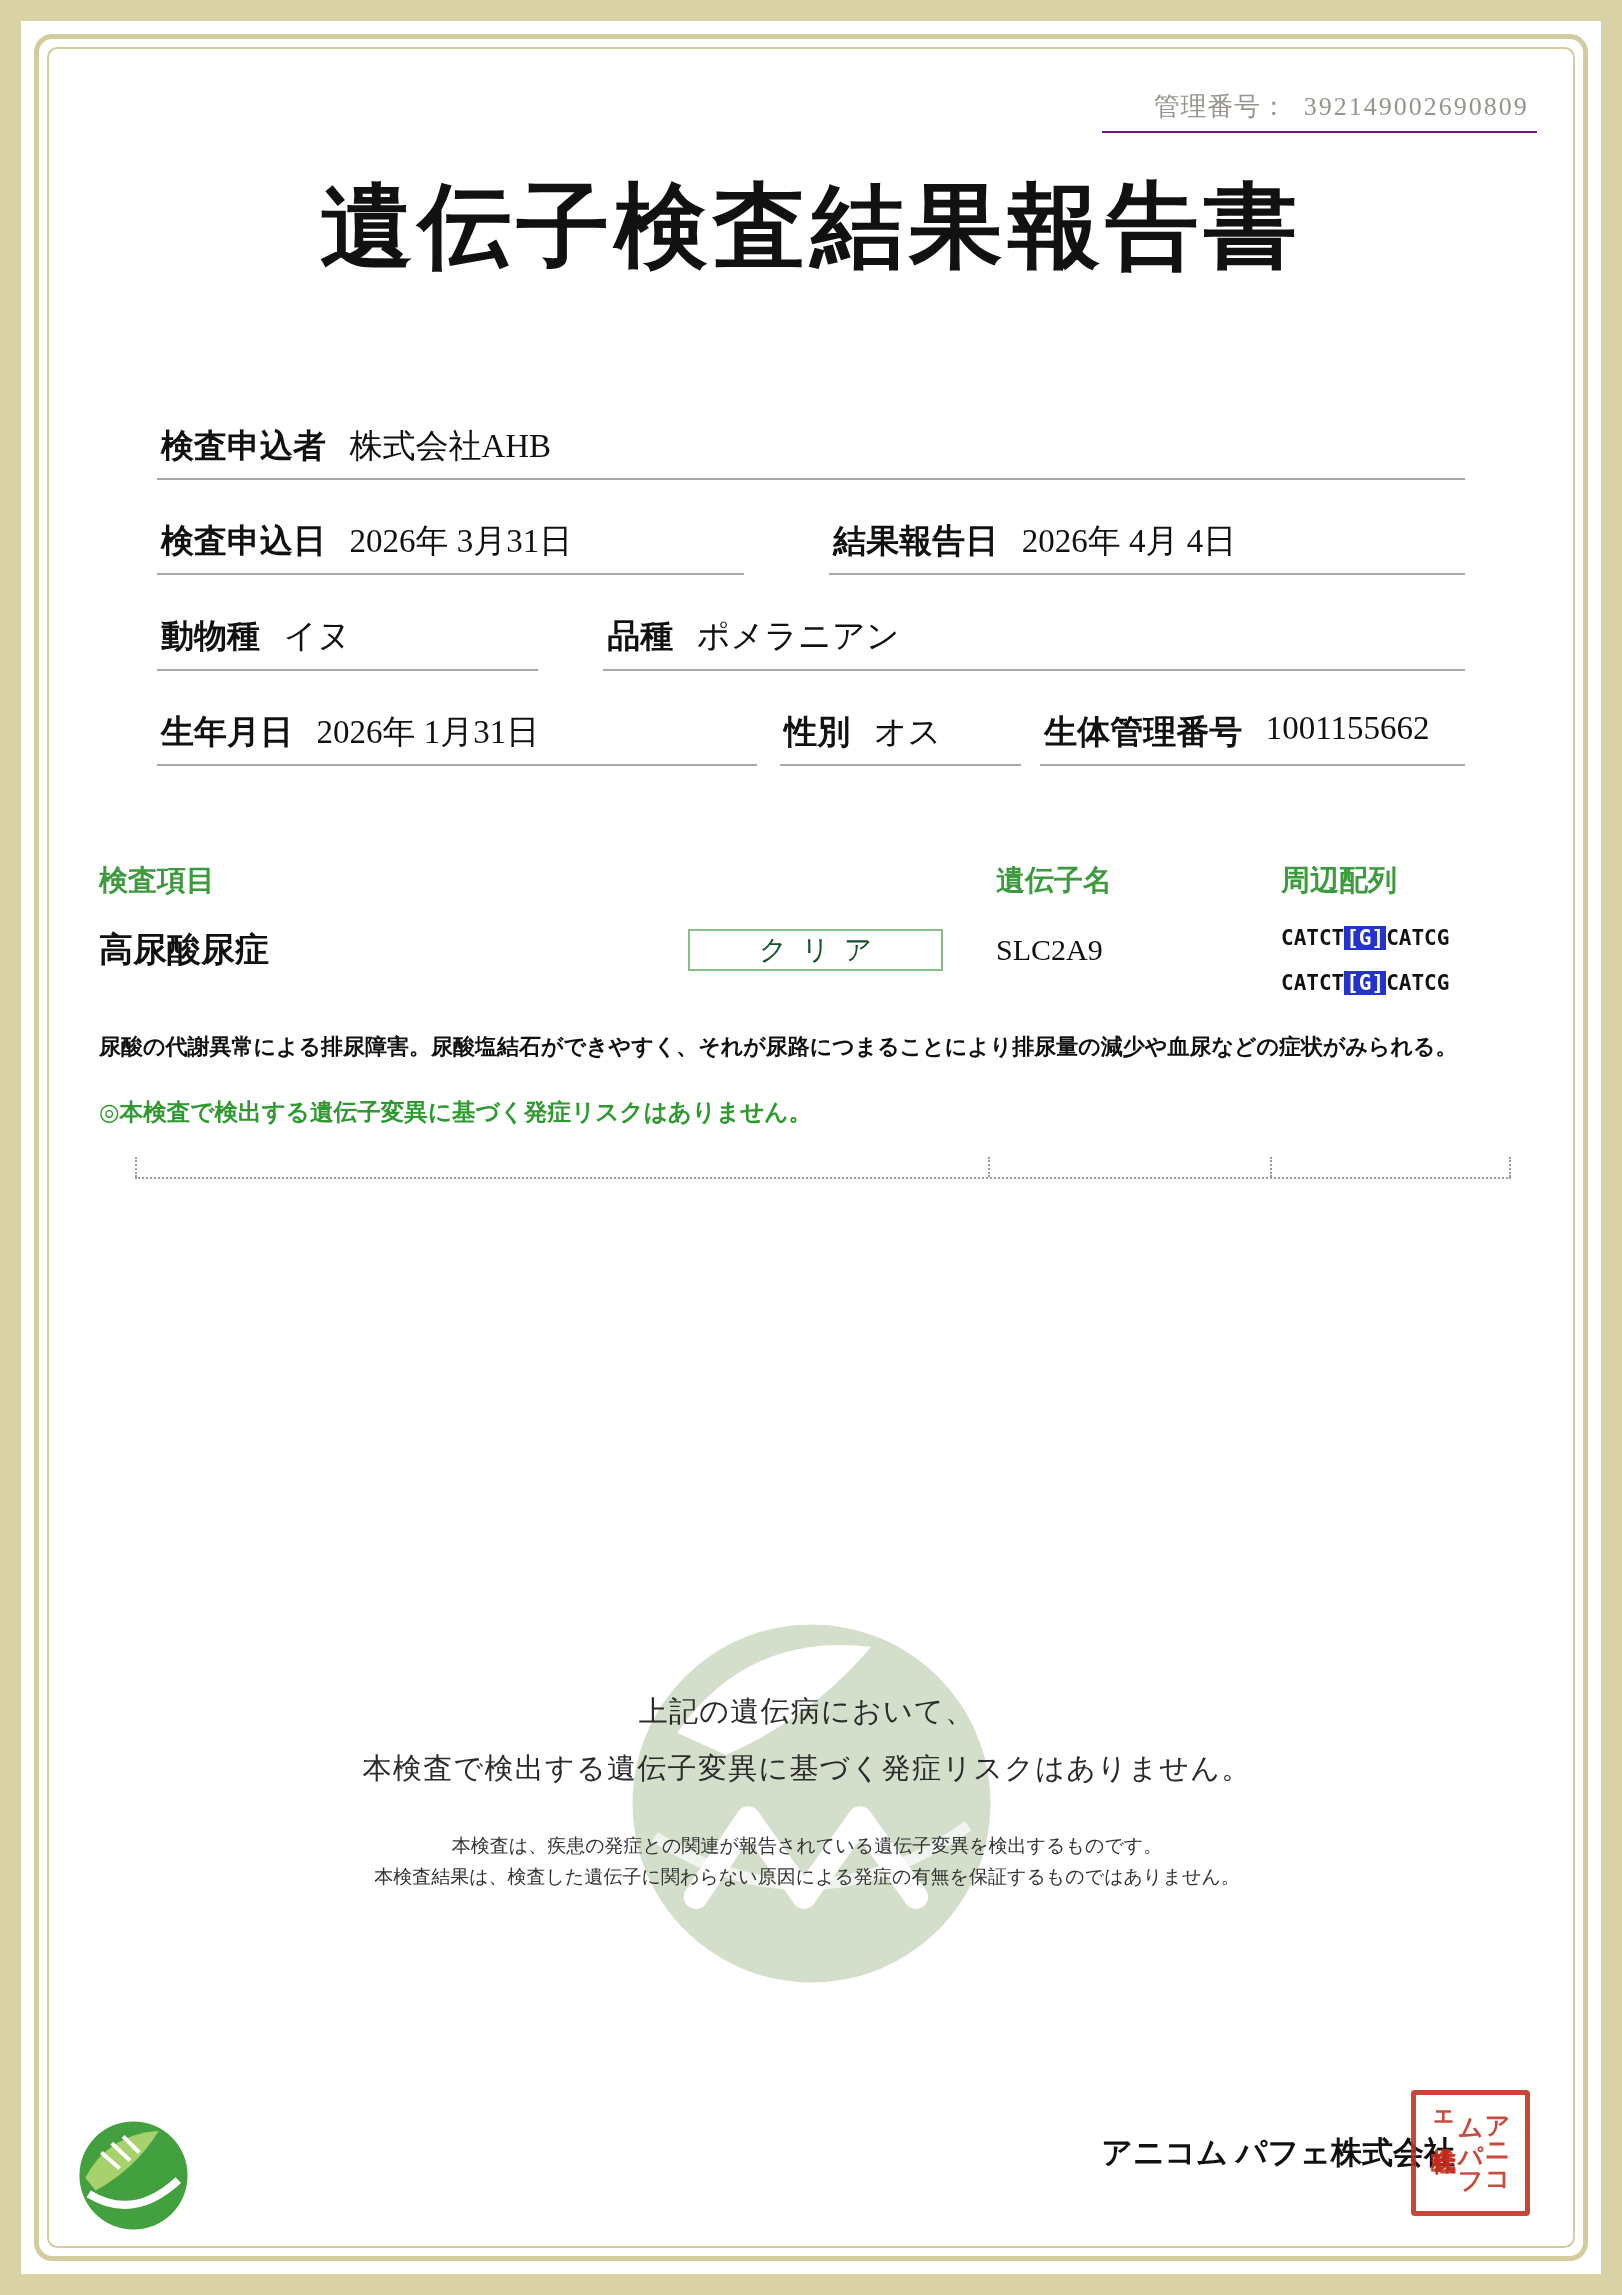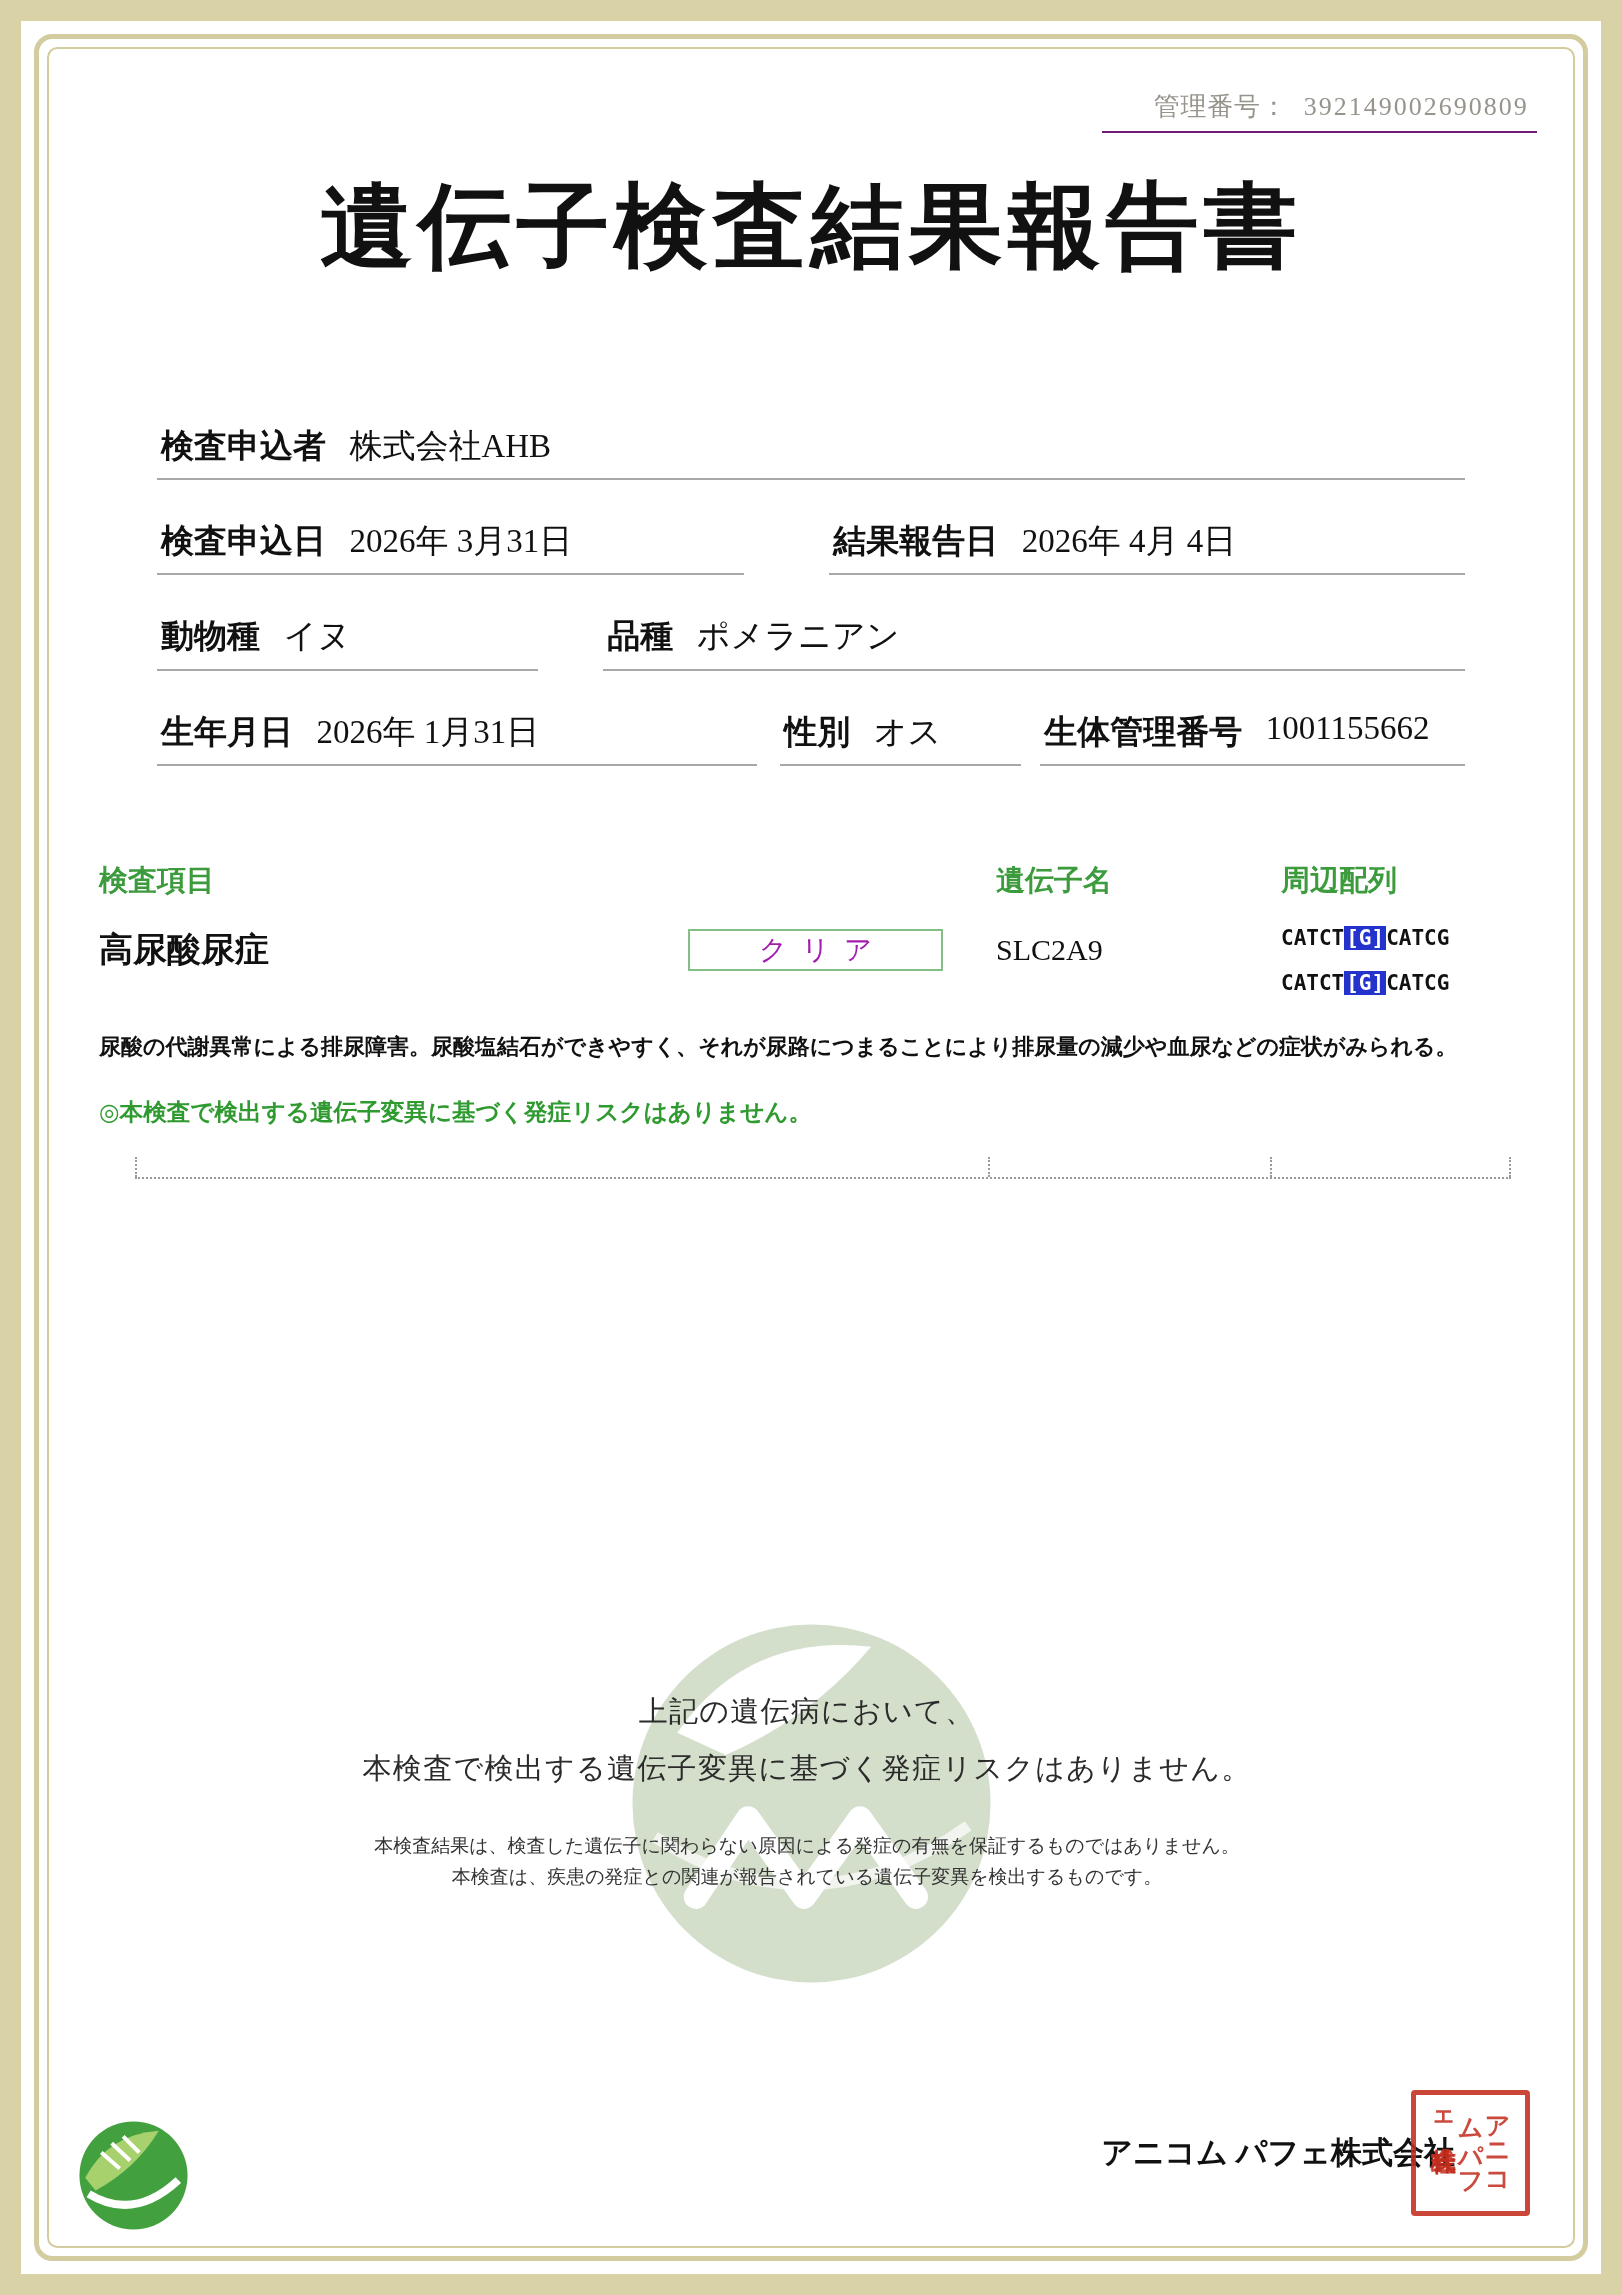--- a/index.html
+++ b/index.html
@@ -32,21 +32,21 @@
   .sp130{width:85px;} .sp100{width:65px;} .sp35{width:23px;} .sp30{width:19.6px;}
 
   
   .results { margin:95px 49px 0 43px; }
   .res-grid { display:grid; grid-template-columns:589px 308px 285px 1fr; align-items:start; }
   .res-head { font-size:29px; font-weight:bold; color:#3c9b3c; margin-bottom:26px; }
   .res-item { font-size:34px; font-weight:bold; line-height:46px; }
   .clear-box { width:255px; height:42px; border:2px solid #86bf86; display:flex;
                align-items:center; justify-content:center; margin-top:2px; }
   .clear-box span { font-family:"Liberation Sans","DejaVu Sans",sans-serif; font-size:27.5px;
-                    color:#a21caf; letter-spacing:14.4px; padding-left:14.4px;text-align:center; }
+                    color:#14532d; letter-spacing:14.4px; padding-left:14.4px;text-align:center; }
   .gene { font-size:30px; line-height:46px; }
   .seq-line { font-family:"DejaVu Sans Mono",monospace; font-size:21px; font-weight:bold;
               line-height:1; margin-top:1.3px; letter-spacing:0; }
   .seq-line + .seq-line { margin-top:23.6px; }
   .variant { background:#2433cc; color:#fff; padding:0 2px; }
   .desc { margin-top:38px; font-size:22px; font-weight:bold; line-height:1.4; }
   .risk { margin-top:34px; font-size:23.6px; font-weight:bold; color:#2f9a2f; }
   .dotted { position:relative; margin:29.4px 6.5px 0 36px; height:21px;
             border-bottom:2.6px dotted #9a9a9a; }
   .tick { position:absolute; bottom:0; height:19.6px; border-left:2.6px dotted #9a9a9a; }
@@ -160,22 +160,22 @@
       <circle cx="100" cy="100" r="96" fill="#b2c5a2"></circle>
       <path d="M28 62 Q66 8 132 16 Q100 54 54 74 Z" fill="#ffffff"></path>
       <path d="M38 150 L66 108 L96 150 L126 108 L156 150" fill="none" stroke="#ffffff" stroke-width="13" stroke-linecap="round" stroke-linejoin="round"></path>
       <path d="M16 118 Q100 172 184 112" fill="none" stroke="#ffffff" stroke-width="6" opacity=".7"></path>
     </svg>
 
     <div class="summary">
       <div class="sum-line">上記の遺伝病において、</div>
       <div class="sum-line">本検査で検出する遺伝子変異に基づく発症リスクはありません。</div>
       <div class="sum-notes">
+        <div>本検査は、疾患の発症との関連が報告されている遺伝子変異を検出するものです。</div>
         <div>本検査結果は、検査した遺伝子に関わらない原因による発症の有無を保証するものではありません。</div>
-        <div>本検査は、疾患の発症との関連が報告されている遺伝子変異を検出するものです。</div>
       </div>
     </div>
 
     <div class="footer-left">
       <svg class="brand-mark" viewBox="0 0 100 100" aria-hidden="true">
         <circle cx="50" cy="50" r="47" fill="#42a03e"></circle>
         <path d="M8 52 Q28 14 72 11 Q52 44 17 63 Z" fill="#a6d16d"></path>
         <path d="M22 30 L38 44 M31 22 L47 37 M41 16 L55 30" stroke="#ffffff" stroke-width="3.5"></path>
         <path d="M11 66 Q50 90 89 54" stroke="#ffffff" stroke-width="7" fill="none"></path>
       </svg>

